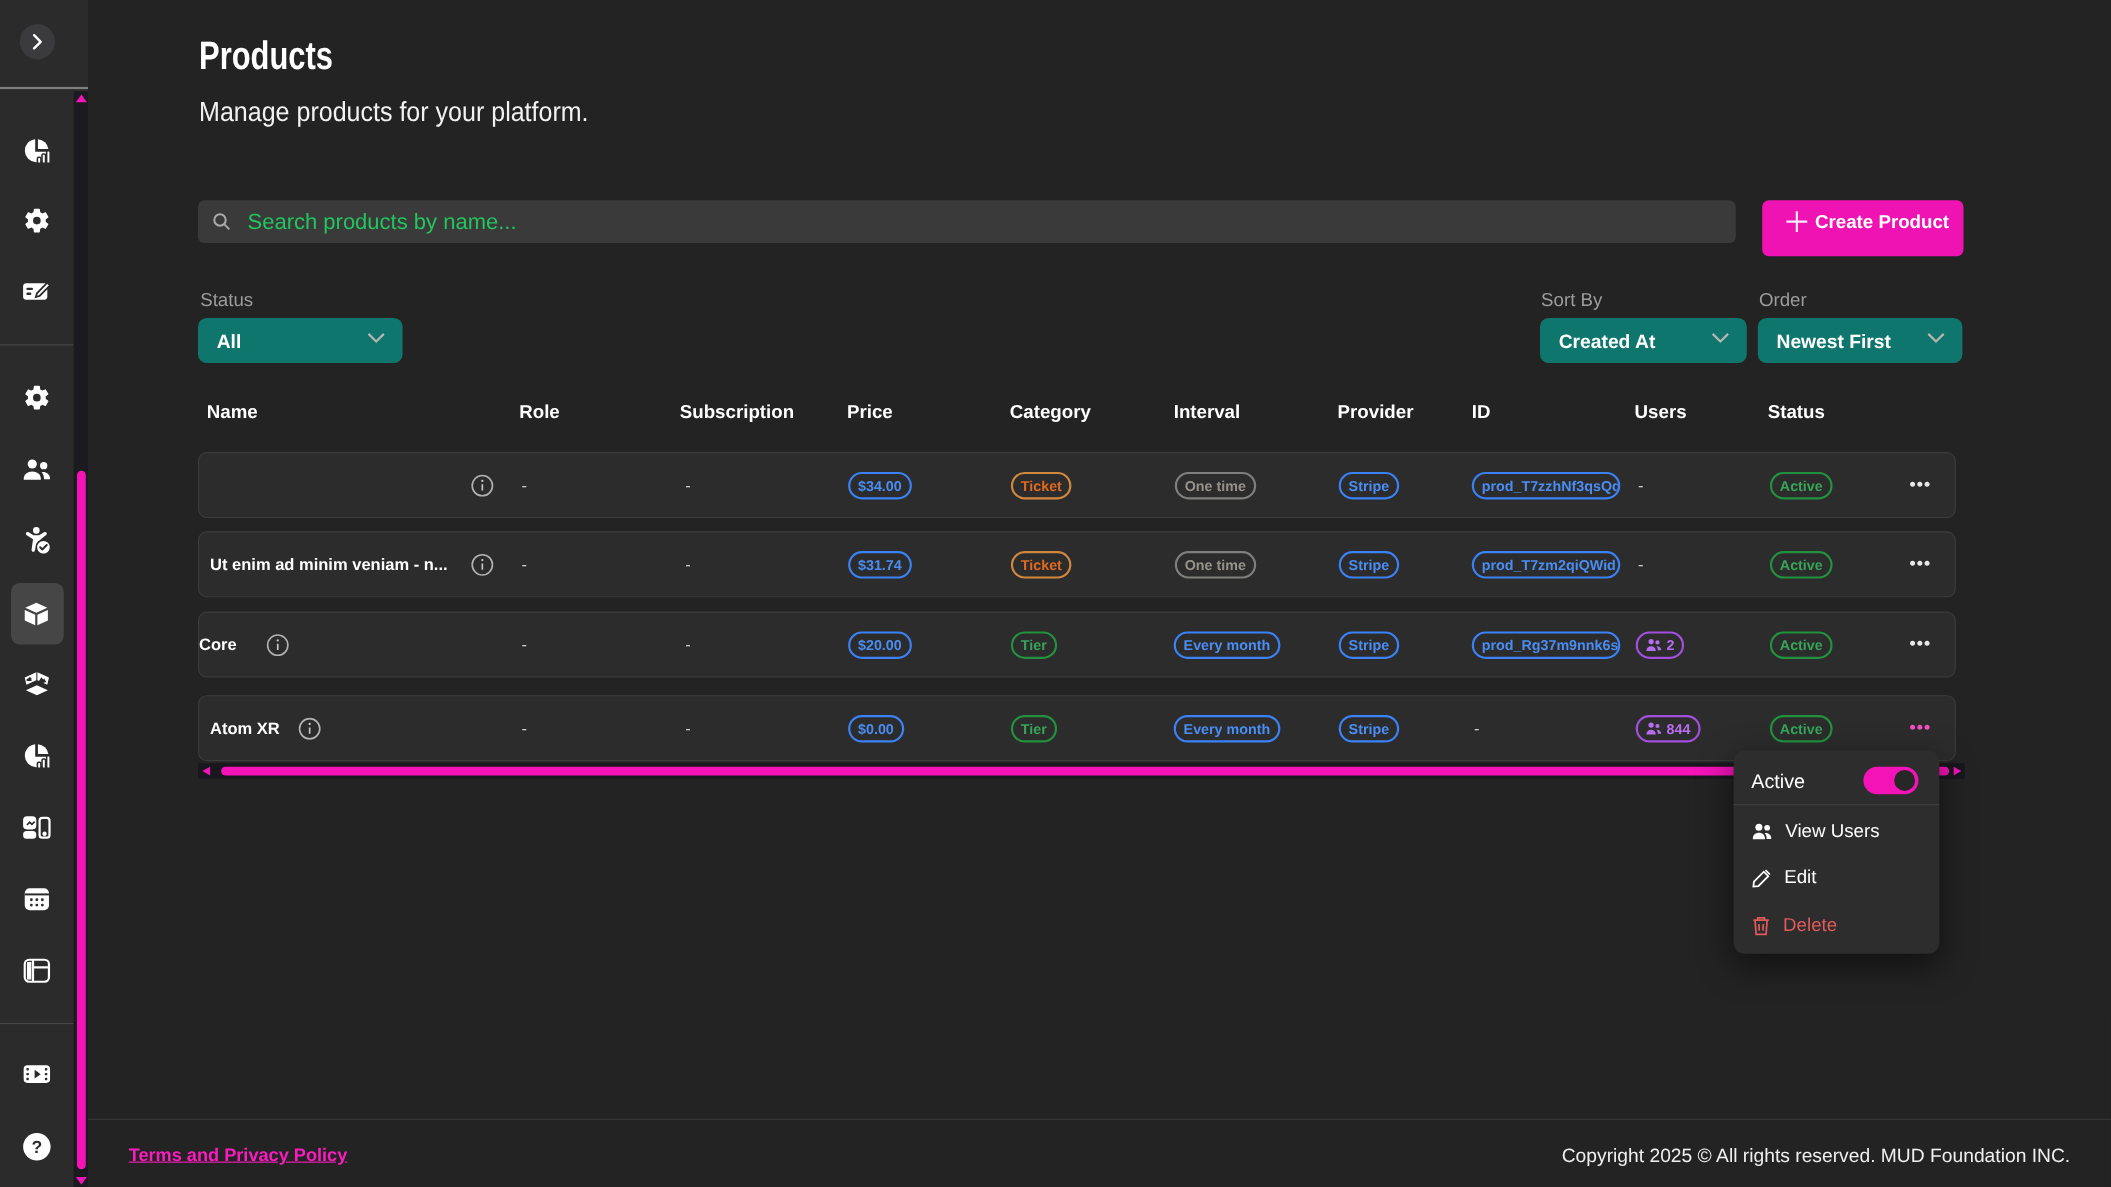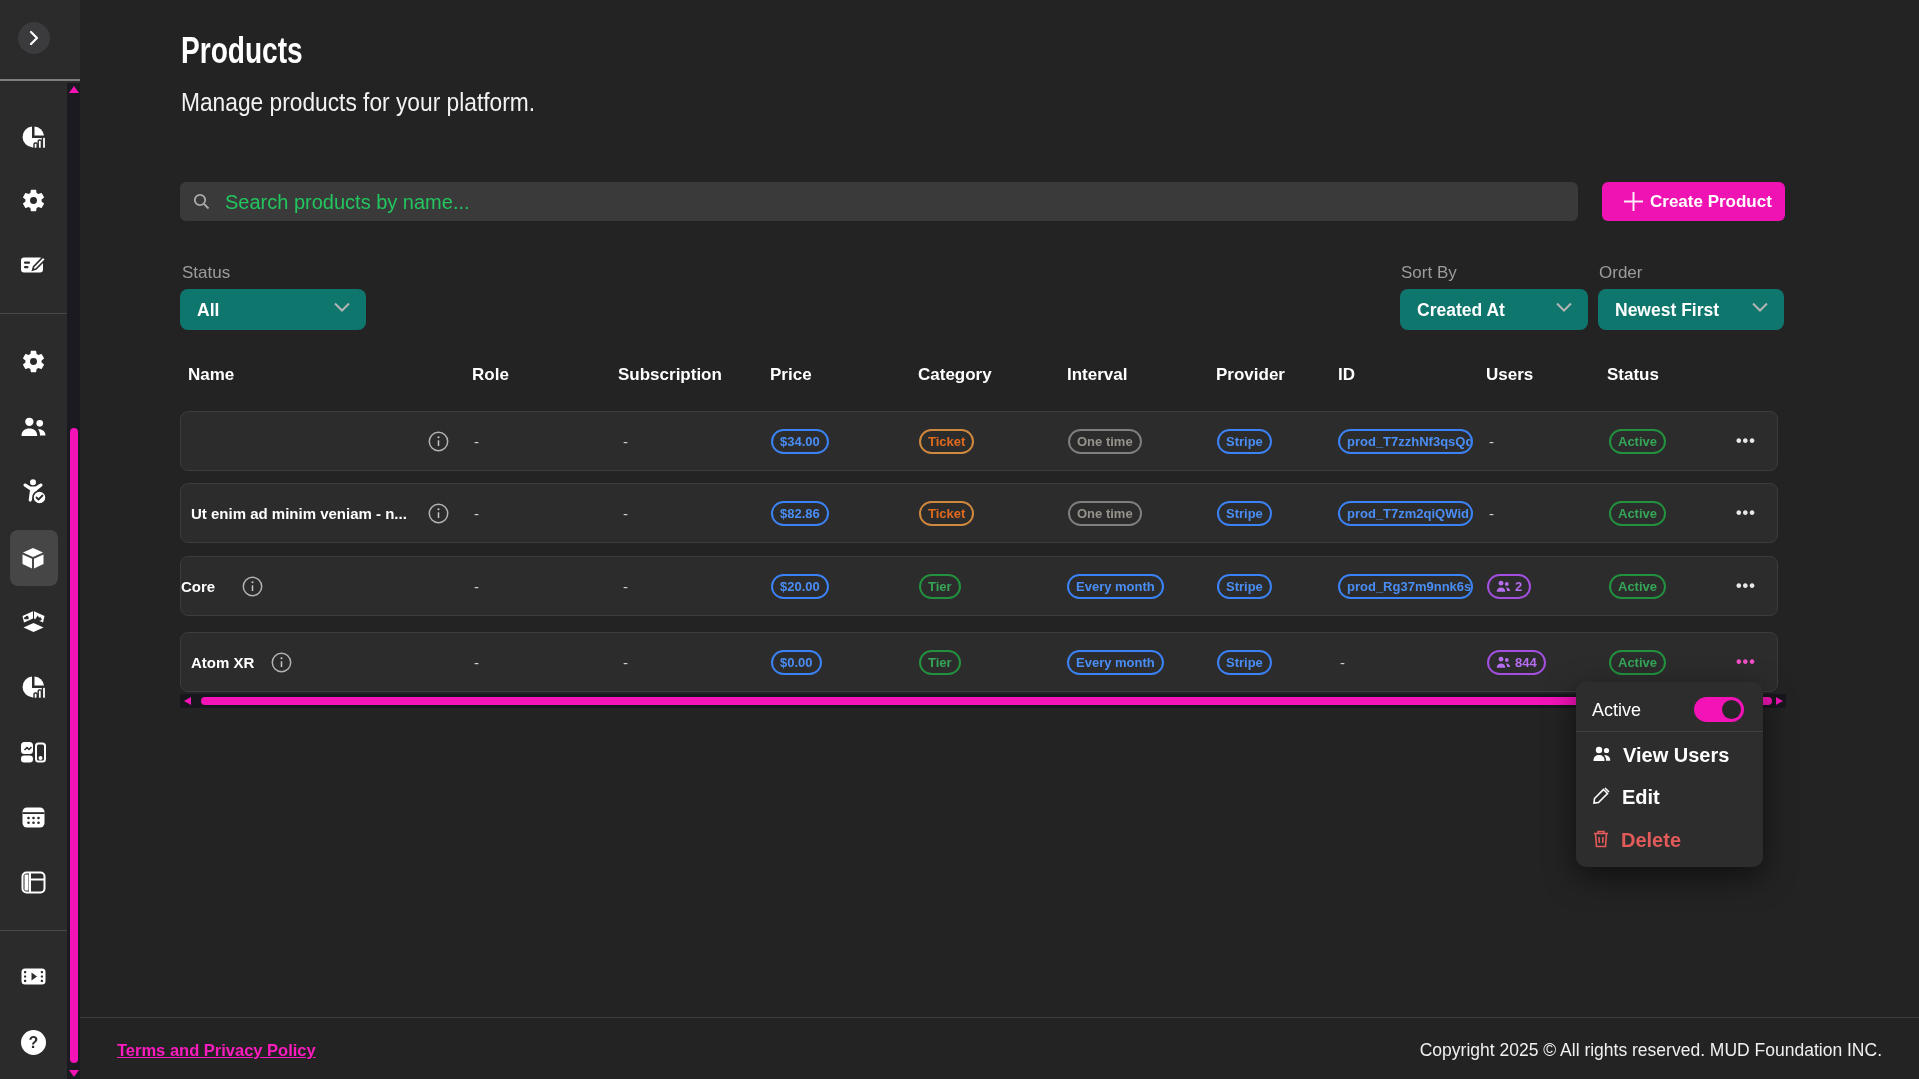--- a/index.html
+++ b/index.html
@@ -16,21 +16,21 @@
 .sb-div { position:absolute; left:0; width:67px; height:1px; background:#484848; }
 #active-item { position:absolute; left:10px; top:530px; width:48px; height:56px; border-radius:8px; background:#464646; }
 .sb-ic { position:absolute; left:20px; width:27px; height:27px; }
 .sb-ic svg { width:27px; height:27px; display:block; }
 
 
 #h1 { position:absolute; left:181px; top:30px; font-size:36px; font-weight:bold; color:#fff; transform:scaleX(0.78); transform-origin:left; }
 #subtitle { position:absolute; left:181px; top:88px; font-size:25px; color:#f2f2f2; transform:scaleX(0.91); transform-origin:left; }
 #searchbar { position:absolute; left:180px; top:182px; width:1398px; height:39px; background:#3a3a3a; border-radius:6px; }
 #searchph { position:absolute; left:45px; top:9px; font-size:20px; color:#22c55e; }
-#createbtn { position:absolute; left:1602px; top:182px; width:183px; height:39px; background:#ee13b2; border-radius:6px; color:#fff; }
+#createbtn { position:absolute; left:1602px; top:182px; width:183px; height:51px; background:#ee13b2; border-radius:6px; color:#fff; }
 #createbtn .txt { position:absolute; left:48px; top:10px; font-size:17px; font-weight:bold; }
 .flabel { position:absolute; top:263px; font-size:17px; color:#9c9c9c; }
 .dropdown { position:absolute; top:289px; height:41px; background:#0f766e; border-radius:8px; color:#fff; }
 .dropdown .val { position:absolute; left:17px; top:11px; font-size:17.5px; font-weight:600; }
 .dropdown svg { position:absolute; right:16px; top:13px; }
 
 
 .th { position:absolute; top:365px; font-size:17px; font-weight:bold; color:#fff; }
 .row { position:absolute; left:180px; width:1598px; height:60px; background:#2c2c2c; border:1px solid #3c3c3c; border-radius:8px; }
 .cell { position:absolute; top:0; height:58px; display:flex; align-items:center; }
@@ -50,21 +50,21 @@
 #hthumb { position:absolute; left:21px; top:3px; width:1571px; height:8px; background:#f313b7; border-radius:4px; }
 .tri-left { position:absolute; left:4px; top:3px; width:0; height:0; border-top:4.5px solid transparent; border-bottom:4.5px solid transparent; border-right:7px solid #f313b7; }
 .tri-right { position:absolute; right:3px; top:3px; width:0; height:0; border-top:4.5px solid transparent; border-bottom:4.5px solid transparent; border-left:7px solid #f313b7; }
 
 
 #popup { position:absolute; left:1576px; top:682px; width:187px; height:185px; background:#2d2d2d; border-radius:10px; box-shadow:0 10px 30px rgba(0,0,0,0.55); }
 #popup .lbl { position:absolute; left:16px; top:18px; font-size:18px; color:#fff; }
 #toggle { position:absolute; left:118px; top:15px; width:50px; height:25px; border-radius:13px; background:#f313b7; }
 #toggle .knob { position:absolute; right:3px; top:3px; width:19px; height:19px; border-radius:50%; background:#272727; }
 #popup .pdiv { position:absolute; left:0; top:49px; width:187px; height:1px; background:#404040; }
-.mi { position:absolute; left:16px; height:24px; display:flex; gap:11px; color:#fff; font-size:20px;font-weight:bold; }
+.mi { position:absolute; left:16px; height:24px; display:flex; align-items:center; gap:11px; color:#fff; font-size:17px; }
 .mi svg { display:block; }
 
 
 #footdiv { position:absolute; left:80px; top:1017px; width:1839px; height:1px; background:#3a3a3a; }
 #terms { position:absolute; left:117px; top:1041px; font-size:16.5px; font-weight:bold; color:#fa1cbe; text-decoration:underline; }
 #copyright { position:absolute; right:37px; top:1040px; font-size:17.5px; color:#f0f0f0; }
 </style>
 </head>
 <body>
 
@@ -169,21 +169,21 @@
         <circle cx="10.5" cy="6.2" r="1.05" fill="#c6c6c6"></circle>
       </svg>
     </div>
   <div class="cell" style="left:293px">
       <span class="dash">-</span>
     </div>
   <div class="cell" style="left:442px">
       <span class="dash">-</span>
     </div>
   <div class="cell" style="left:590px">
-      <span class="pill pill-blue">$82.86</span>
+      <span class="pill pill-blue">$31.74</span>
     </div>
   <div class="cell" style="left:738px">
       <span class="pill pill-orange">Ticket</span>
     </div>
   <div class="cell" style="left:887px">
       <span class="pill pill-gray">One time</span>
     </div>
   <div class="cell" style="left:1036px">
       <span class="pill pill-blue">Stripe</span>
     </div>

